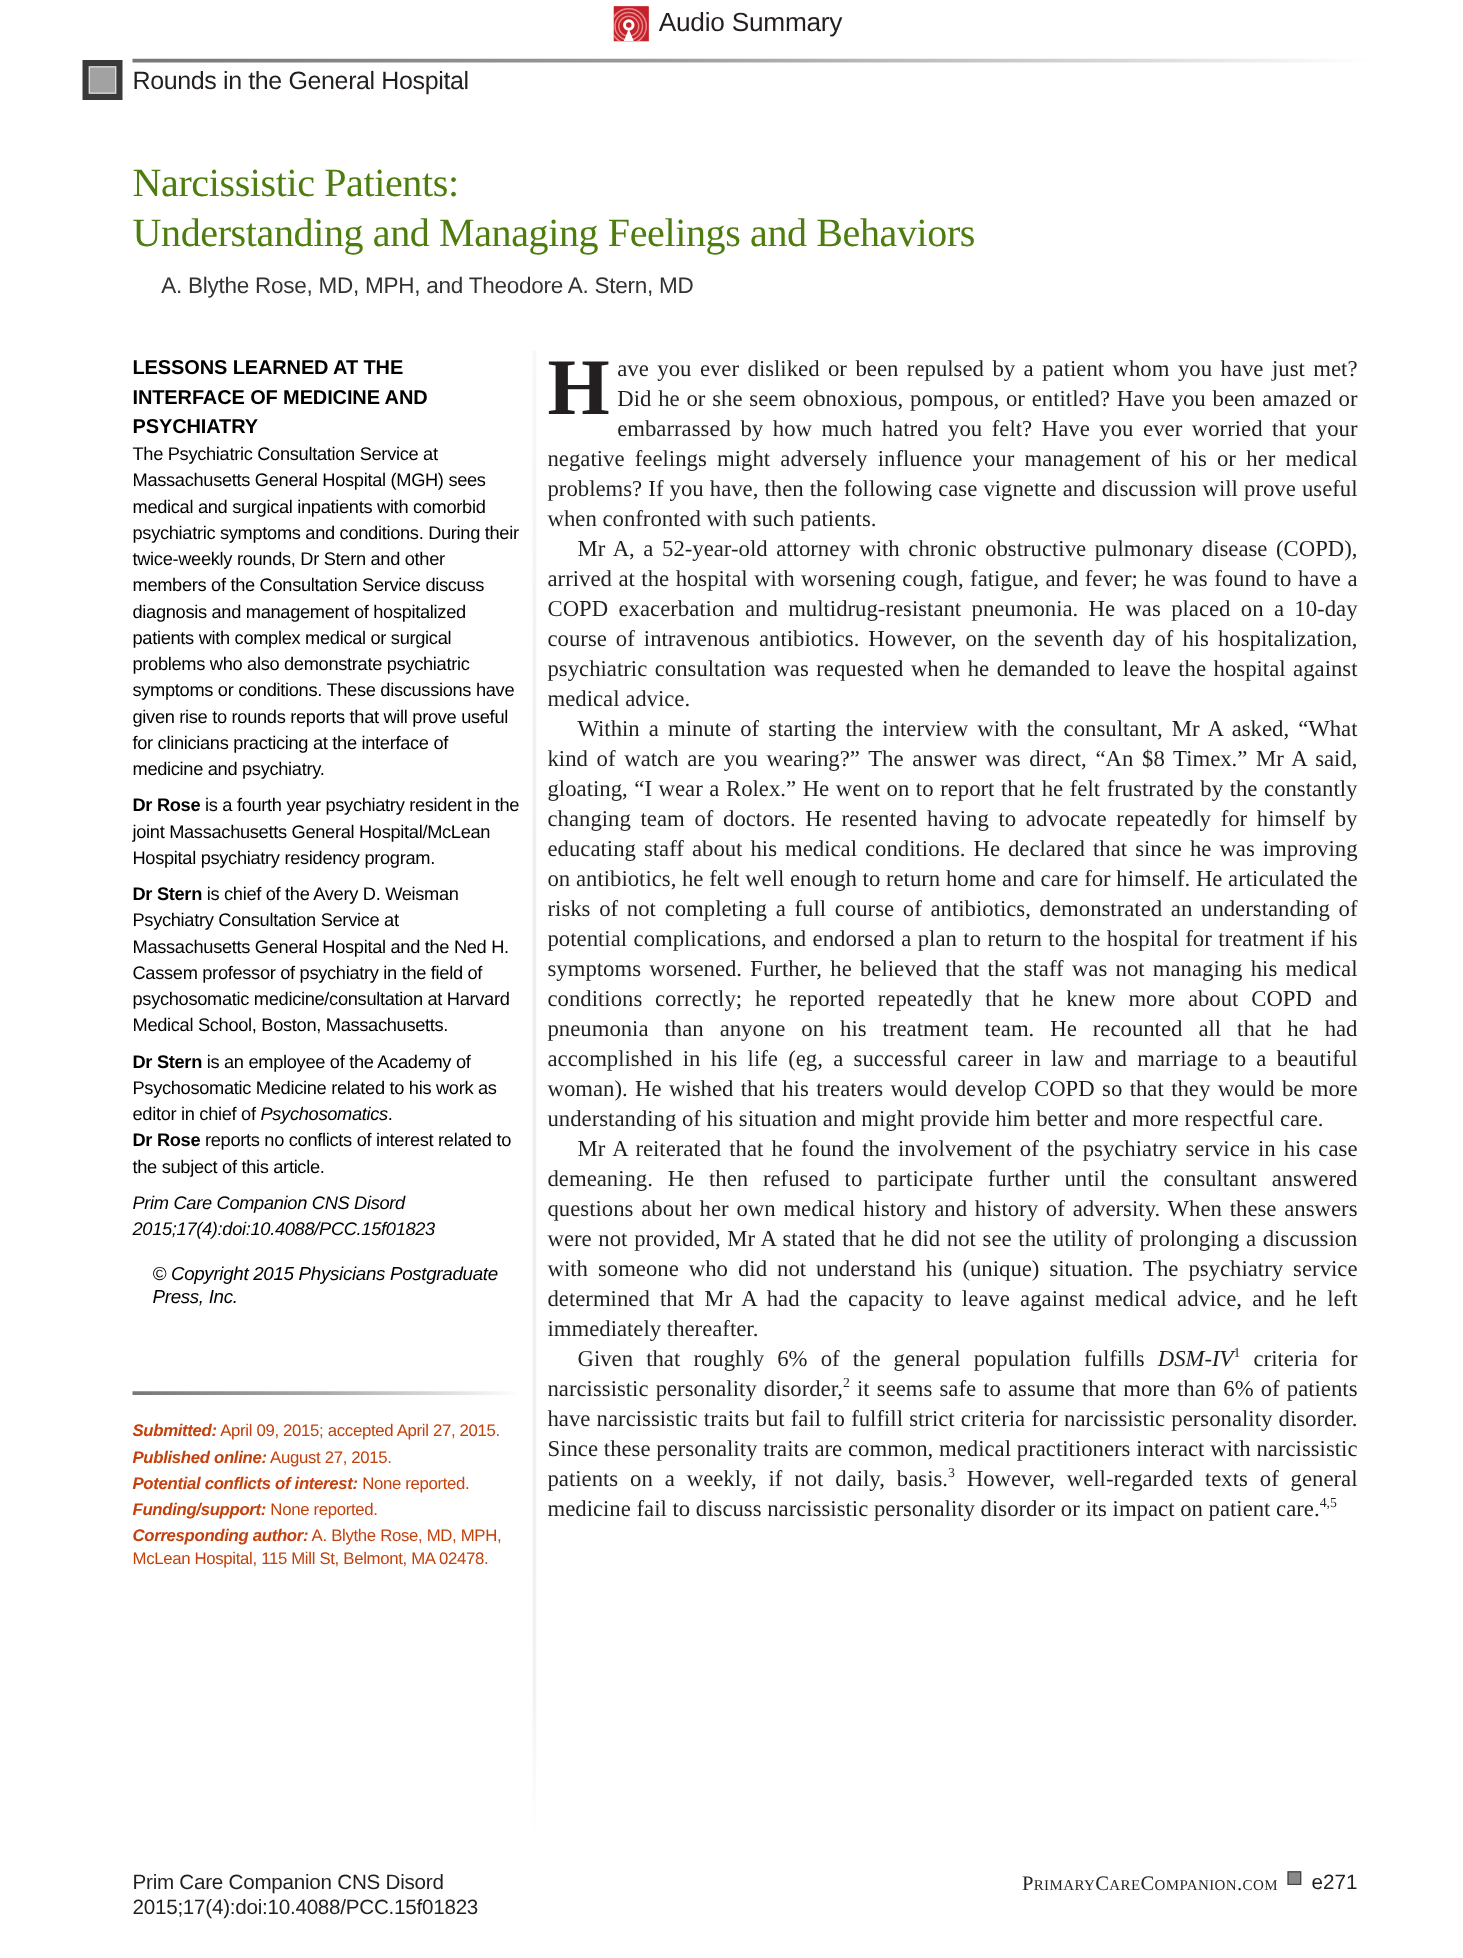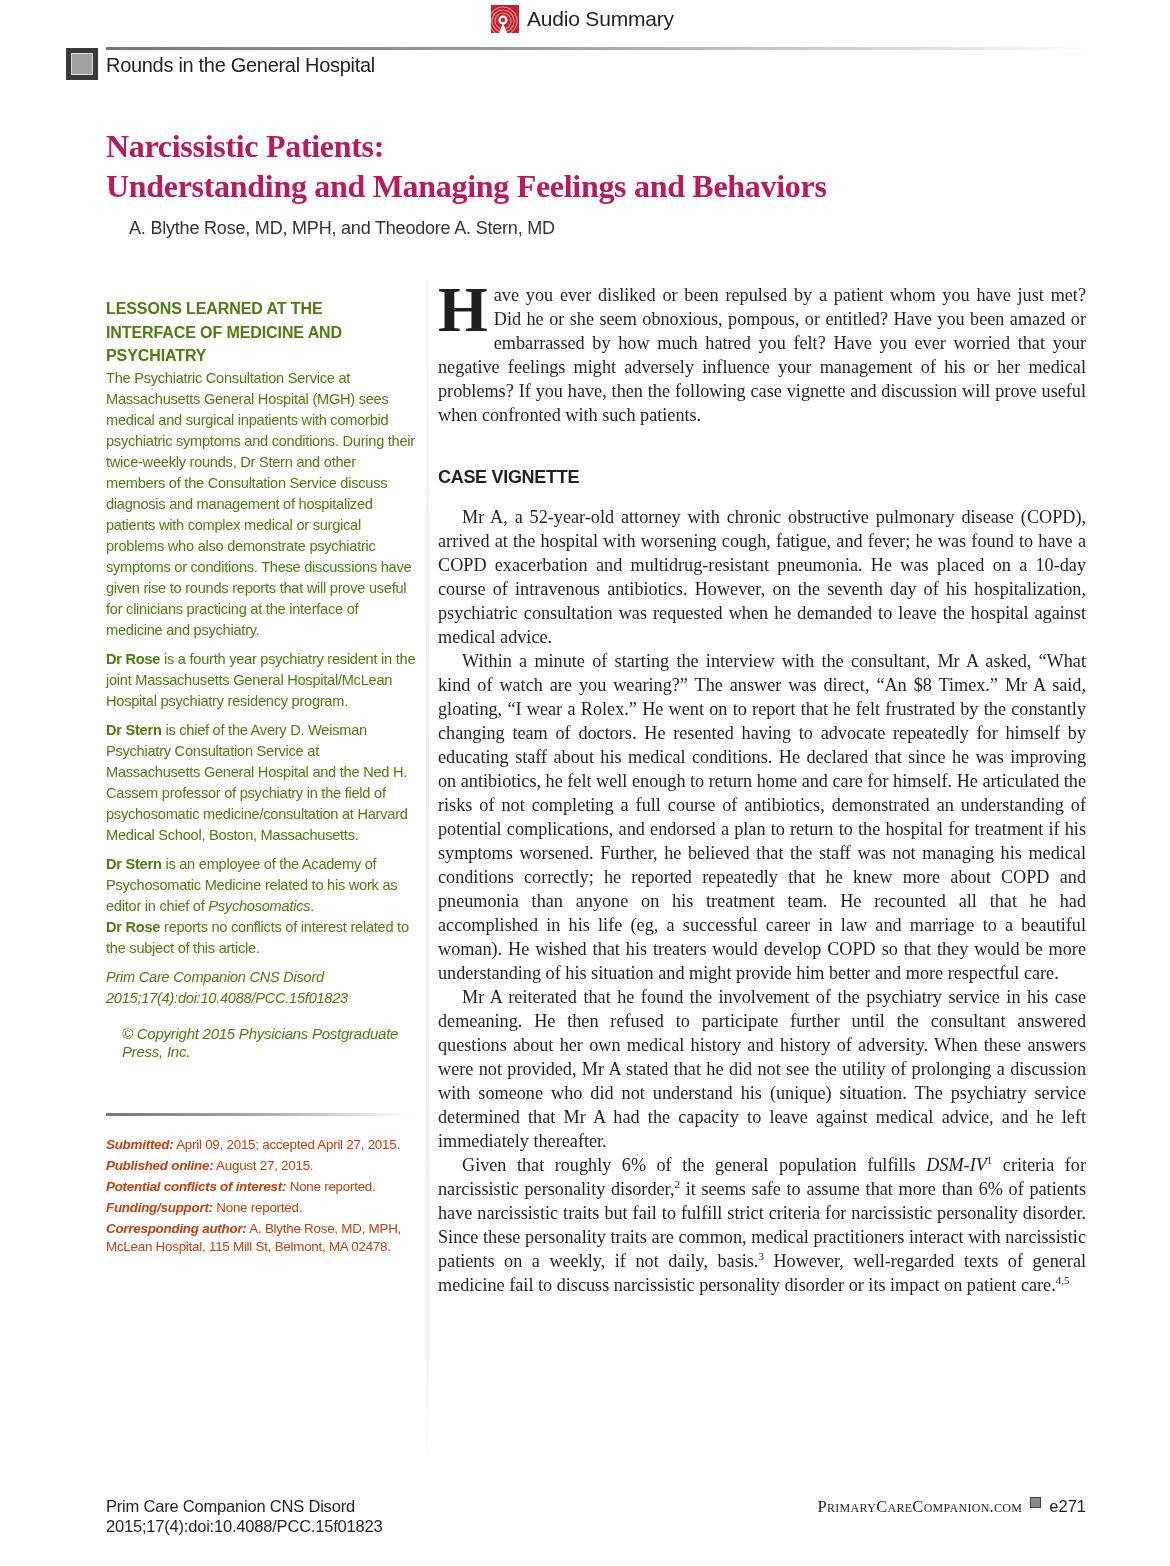--- a/index.html
+++ b/index.html
@@ -14,25 +14,25 @@
   .audio-label { font-size: 21px; color: #231f20; letter-spacing: -0.2px; }
 
   
   .sec-box { position: absolute; left: 66px; top: 48px; width: 32px; height: 32px; background: #3a3a3a; }
   .sec-box-inner { position: absolute; left: 5px; top: 5px; width: 20px; height: 20px; background: #a2a2a2; border: 1px solid #dcdcdc; }
   .sec-rule { position: absolute; left: 106px; top: 47px; width: 990px; height: 3px;
               background: linear-gradient(to right, #777 0%, #999 40%, #d8d8d8 80%, rgba(255,255,255,0) 100%); }
   .sec-title { position: absolute; left: 106px; top: 54px; font-size: 20px; color: #231f20; letter-spacing: -0.3px; text-align: right; }
 
   
-  .title { position: absolute; left: 106px; top: 126px; font-size: 32px; font-weight: bold; line-height: 40px; color: #be185d; letter-spacing: -0.3px; }
+  .title { position: absolute; left: 106px; top: 126px; font-size: 32px; font-weight: normal; line-height: 40px; color: #4d7c0f; letter-spacing: -0.3px; }
   .authors { position: absolute; left: 106px; top: 218px; font-size: 18px; color: #333; letter-spacing: -0.2px; margin-left: 23px; }
 
   
-  .left { position: absolute; left: 106px; top: 297px; width: 310px; font-size: 14.6px; line-height: 21px; color: #4d7c0f; letter-spacing: -0.25px; }
+  .left { position: absolute; left: 106px; top: 283px; width: 310px; font-size: 14.6px; line-height: 21px; color: #000000; letter-spacing: -0.25px; }
   .left h3 { margin: 0; font-size: 16px; line-height: 23.5px; font-weight: bold; letter-spacing: -0.1px; }
   .left p { margin: 0 0 8px 0; }
   .left .it { font-style: italic; }
   .left .cite { font-style: italic; margin: 0; }
   .left .copy { font-style: italic; font-size: 15px; line-height: 18px; margin: 16px; }
   .left-rule { position: absolute; left: 106px; top: 1113px; width: 310px; height: 3px;
                background: linear-gradient(to right, #777 0%, #aaa 50%, rgba(255,255,255,0) 100%); }
   .meta { position: absolute; left: 106px; top: 1136px; width: 310px; font-size: 13.4px; line-height: 17.5px; color: #c2410c; letter-spacing: -0.25px; }
   .meta p { margin: 0 0 3.5px 0; }
   .meta b { font-style: italic; }
@@ -102,21 +102,20 @@
   <p><b>Potential conflicts of interest:</b><span> None reported.</span></p>
   <p><b>Funding/support:</b><span> None reported.</span></p>
   <p><b>Corresponding author:</b><span> A. Blythe Rose, MD, MPH, McLean Hospital, 115 Mill St, Belmont, MA 02478.</span></p>
 </div>
 
 <div class="vdivider"></div>
 
 <div class="main serif">
   <p class="first"><span class="dropcap">H</span><span>ave you ever disliked or been repulsed by a patient whom you have just met? Did he or she seem obnoxious, pompous, or entitled? Have you been amazed or embarrassed by how much hatred you felt? Have you ever worried that your negative feelings might adversely influence your management of his or her medical problems? If you have, then the following case vignette and discussion will prove useful when confronted with such patients.</span></p>
 
-  <h2>CASE VIGNETTE</h2>
   <p>Mr A, a 52-year-old attorney with chronic obstructive pulmonary disease (COPD), arrived at the hospital with worsening cough, fatigue, and fever; he was found to have a COPD exacerbation and multidrug-resistant pneumonia. He was placed on a 10-day course of intravenous antibiotics. However, on the seventh day of his hospitalization, psychiatric consultation was requested when he demanded to leave the hospital against medical advice.</p>
   <p>Within a minute of starting the interview with the consultant, Mr A asked, “What kind of watch are you wearing?” The answer was direct, “An $8 Timex.” Mr A said, gloating, “I wear a Rolex.” He went on to report that he felt frustrated by the constantly changing team of doctors. He resented having to advocate repeatedly for himself by educating staff about his medical conditions. He declared that since he was improving on antibiotics, he felt well enough to return home and care for himself. He articulated the risks of not completing a full course of antibiotics, demonstrated an understanding of potential complications, and endorsed a plan to return to the hospital for treatment if his symptoms worsened. Further, he believed that the staff was not managing his medical conditions correctly; he reported repeatedly that he knew more about COPD and pneumonia than anyone on his treatment team. He recounted all that he had accomplished in his life (eg, a successful career in law and marriage to a beautiful woman). He wished that his treaters would develop COPD so that they would be more understanding of his situation and might provide him better and more respectful care.</p>
   <p>Mr A reiterated that he found the involvement of the psychiatry service in his case demeaning. He then refused to participate further until the consultant answered questions about her own medical history and history of adversity. When these answers were not provided, Mr A stated that he did not see the utility of prolonging a discussion with someone who did not understand his (unique) situation. The psychiatry service determined that Mr A had the capacity to leave against medical advice, and he left immediately thereafter.</p>
   <p><span>Given that roughly 6% of the general population fulfills </span><span class="it">DSM-IV</span><sup>1</sup><span> criteria for narcissistic personality disorder,</span><sup>2</sup><span> it seems safe to assume that more than 6% of patients have narcissistic traits but fail to fulfill strict criteria for narcissistic personality disorder. Since these personality traits are common, medical practitioners interact with narcissistic patients on a weekly, if not daily, basis.</span><sup>3</sup><span> However, well-regarded texts of general medicine fail to discuss narcissistic personality disorder or its impact on patient care.</span><sup>4,5</sup></p>
 
 </div>
 
 <div class="foot-left sans">
   <div>Prim Care Companion CNS Disord</div>
   <div>2015;17(4):doi:10.4088/PCC.15f01823</div>

